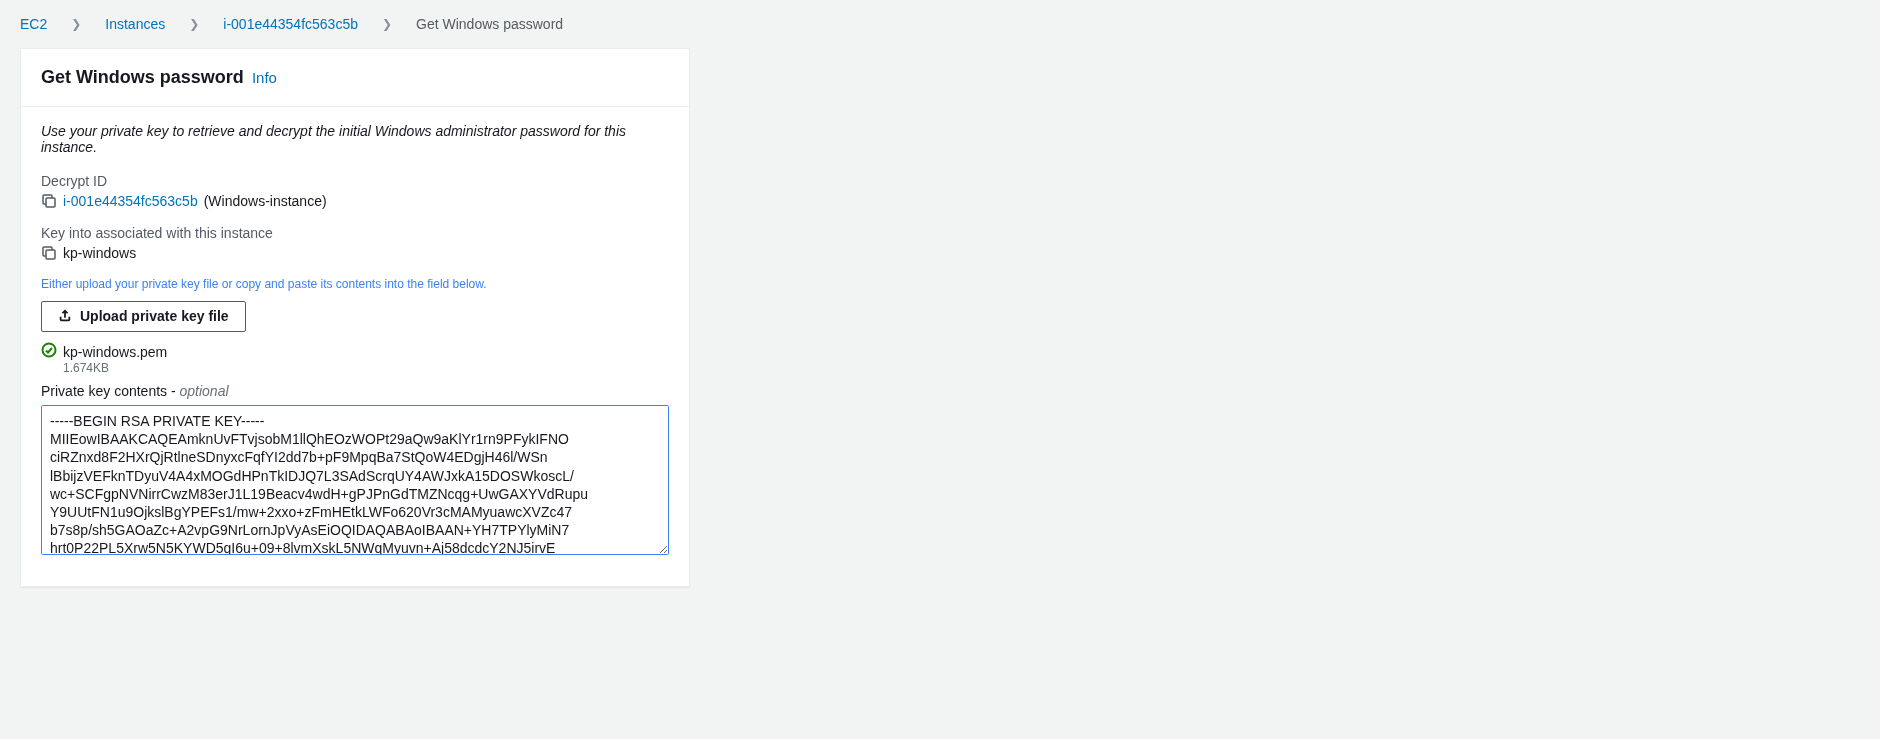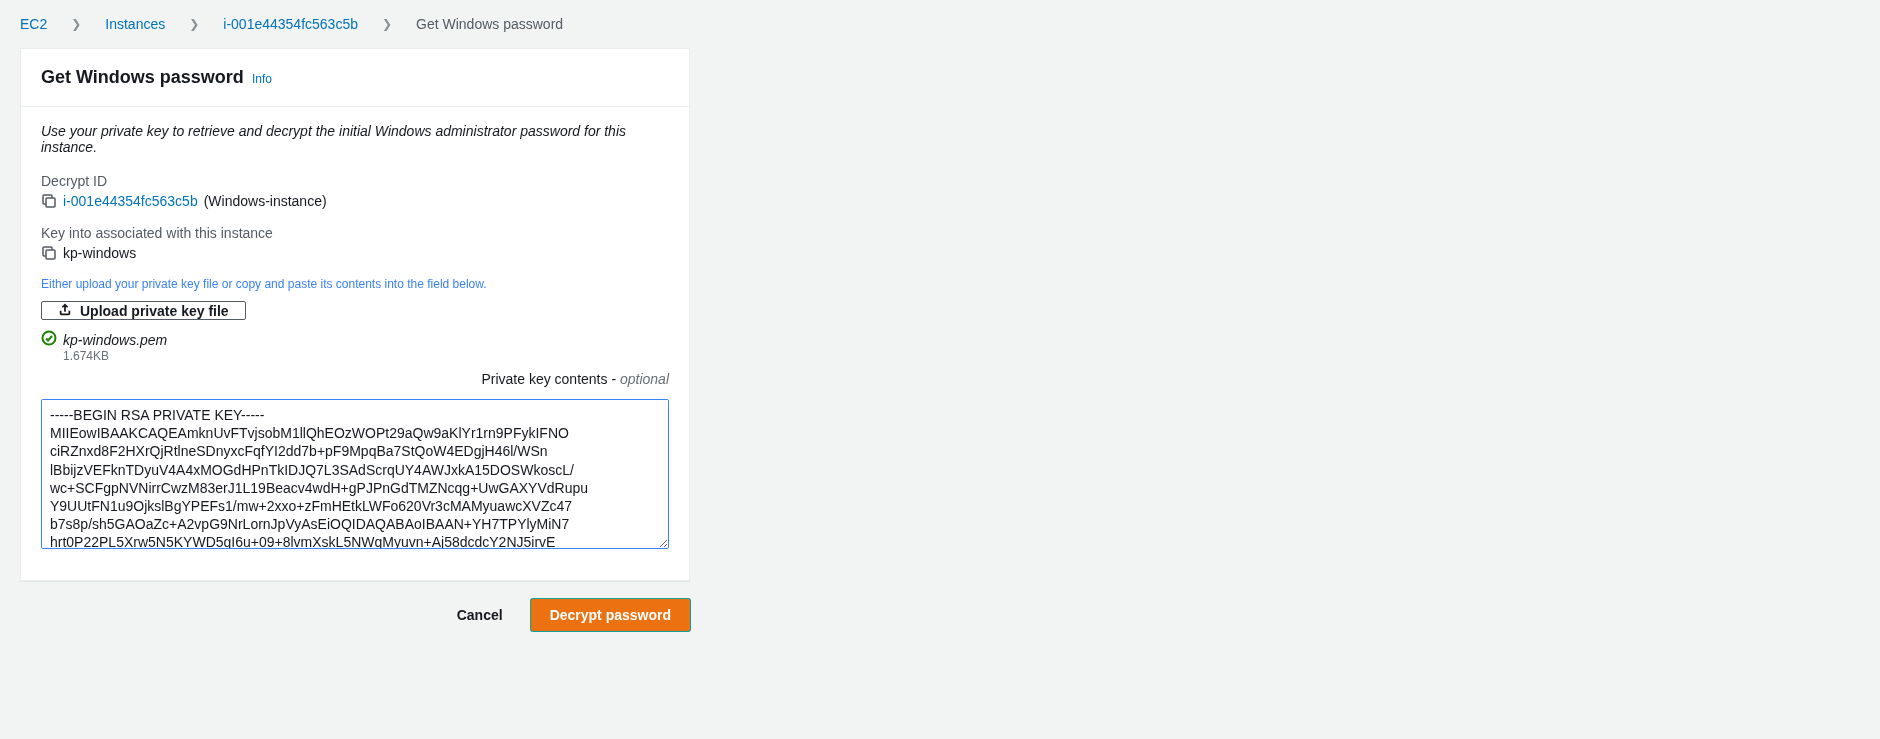--- a/index.html
+++ b/index.html
@@ -47,21 +47,21 @@
       align-items: baseline;
       gap: 8px;
     }
     .panel-title {
       font-size: 18px;
       font-weight: 700;
       color: #16191f;
     }
     .info-link {
       color: #0073bb;
-      font-size: 12px;
+      font-size: 15px;
       text-decoration: none;
       font-weight: 400;
     }
     .panel-body {
       padding: 16px 20px 20px;
     }
     .intro {
       margin-bottom: 18px;
       color: #16191f;
       font-style: italic;
@@ -98,44 +98,43 @@
       color: #16191f;
     }
     .helper-text {
       color: #3b82f6;
       font-size: 12px;
       margin-top: 2px;
       margin-bottom: 10px;
     }
     .upload-btn {
       display: inline-flex;
-      align-items: center;
+      align-items: flex-start;
       gap: 8px;
       border: 1px solid #545b64;
       background: #fff;
       color: #16191f;
       font-weight: 700;
       font-size: 14px;
-      padding: 0 16px;
+      padding: 6px 16px;
       border-radius: 2px;
       cursor: pointer;
     }
     .upload-btn svg {
       width: 14px;
       height: 14px;
       stroke: #16191f;
       fill: none;
       stroke-width: 2;
     }
     .file-success {
       display: flex;
       align-items: center;
       gap: 6px;
       margin-top: 10px;
-      font-style: italic;
     }
     .file-success svg {
       width: 16px;
       height: 16px;
       stroke: #1d8102;
       fill: none;
       stroke-width: 2;
     }
     .file-size {
       font-size: 12px;
@@ -188,24 +187,23 @@
       outline-offset: 1px;
     }
     .section-block {
       margin-bottom: 8px;
     }
     .pk-title {
       color: #16191f;
       font-size: 14px;
     }
     .pk-contents-label {
-      margin-bottom: 12px;
-      font-size: 14px;
-      color: #16191f;
-      text-align: right;
+      margin-bottom: 6px;
+      font-size: 14px;
+      color: #16191f;
     }
   </style>
 </head>
 <body>
 
 <div class="page-wrap">
 
   <nav class="breadcrumb">
     <a href="#">EC2</a>
     <span class="chevron">❯</span>
@@ -285,18 +283,14 @@
 lBbijzVEFknTDyuV4A4xMOGdHPnTkIDJQ7L3SAdScrqUY4AWJxkA15DOSWkoscL/
 wc+SCFgpNVNirrCwzM83erJ1L19Beacv4wdH+gPJPnGdTMZNcqg+UwGAXYVdRupu
 Y9UUtFN1u9OjkslBgYPEFs1/mw+2xxo+zFmHEtkLWFo620Vr3cMAMyuawcXVZc47
 b7s8p/sh5GAOaZc+A2vpG9NrLornJpVyAsEiOQIDAQABAoIBAAN+YH7TPYlyMiN7
 hrt0P22PL5Xrw5N5KYWD5gI6u+09+8lvmXskL5NWqMyuvn+Aj58dcdcY2NJ5irvE</textarea>
       </div>
 
     </div>
   </div>
 
-  <div class="actions">
-    <button class="btn-cancel">Cancel</button>
-    <button class="btn-primary">Decrypt password</button>
-  </div>
 
 </div>
 
 </body></html>

